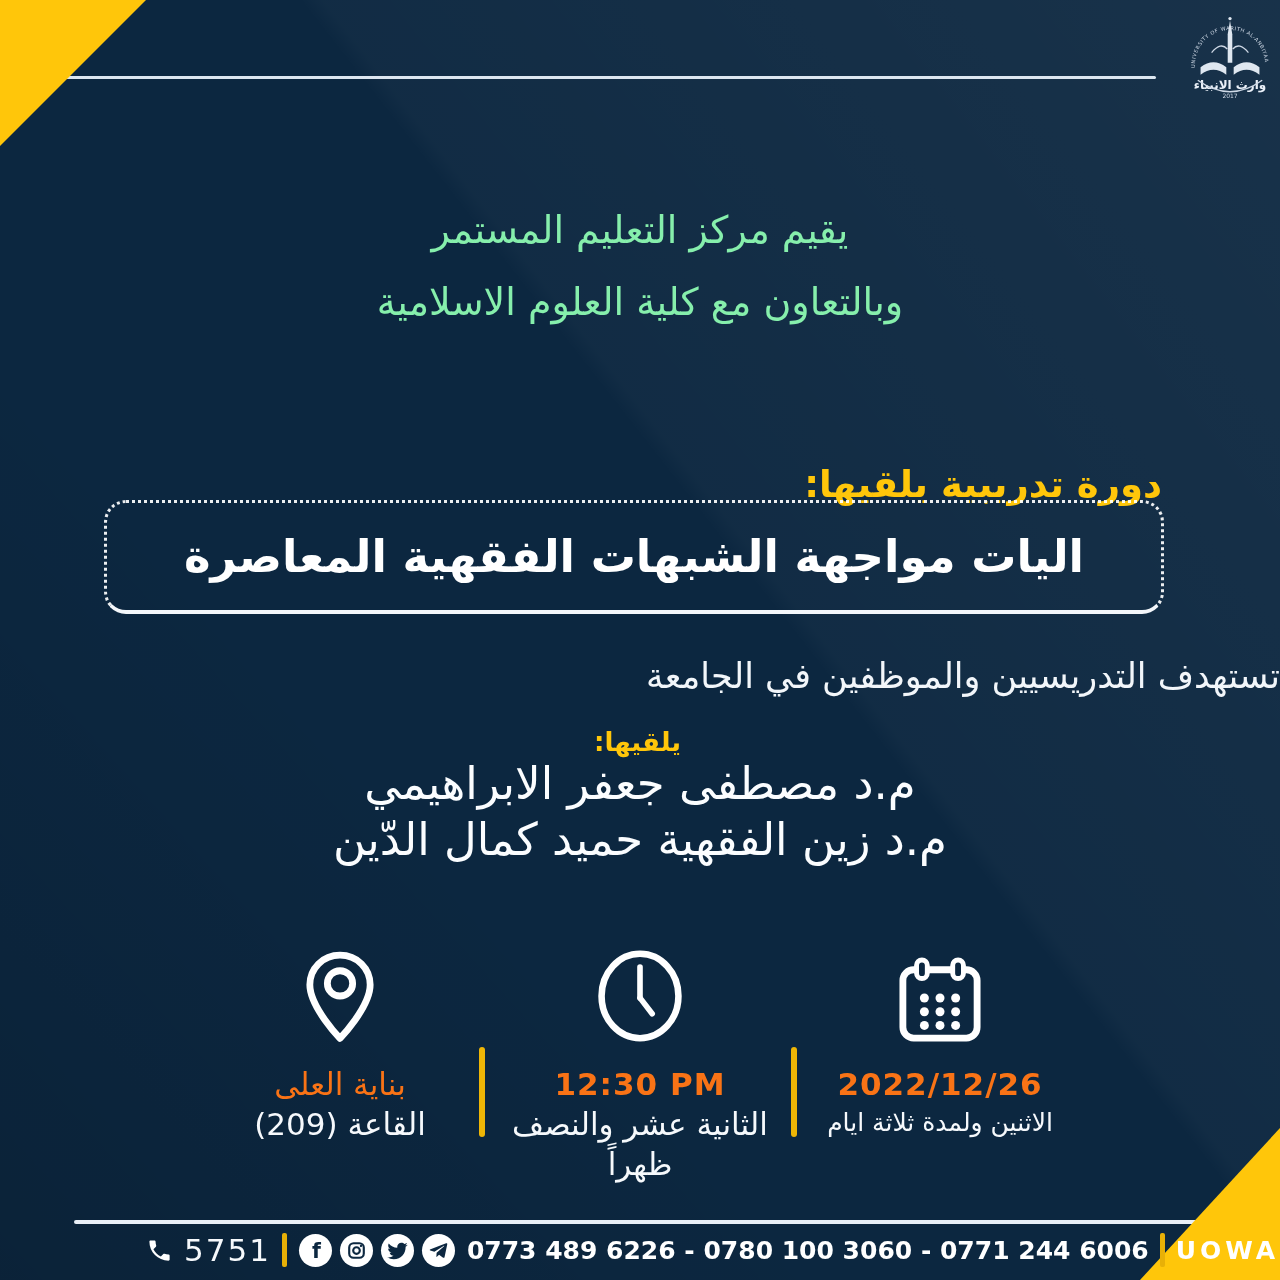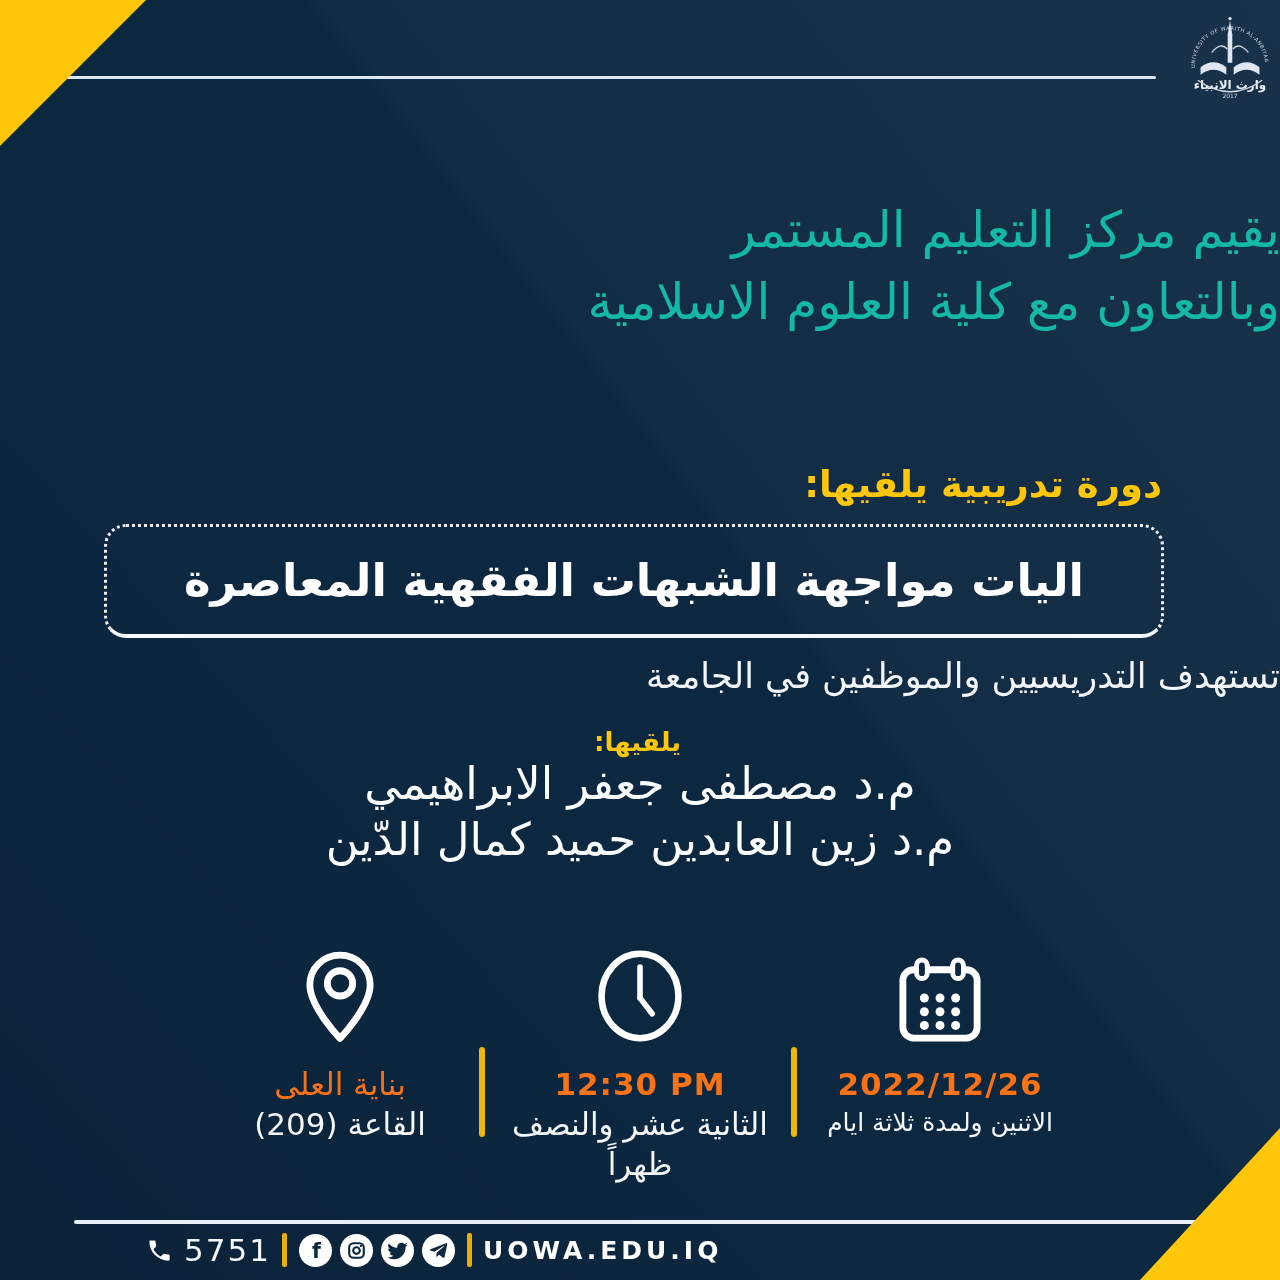--- a/index.html
+++ b/index.html
@@ -13,27 +13,27 @@
   .sheen2{position:absolute;inset:0;z-index:1;pointer-events:none;
     background:linear-gradient(48deg, rgba(0,0,0,0.12) 0%, rgba(0,0,0,0) 35%);}
   .corner-tl{position:absolute;left:0;top:0;width:146px;height:146px;z-index:6;
     background:#ffc60a;clip-path:polygon(0 0,100% 0,0 100%);}
   .corner-br{position:absolute;right:0;bottom:0;width:140px;height:152px;z-index:6;
     background:#ffc60a;clip-path:polygon(100% 0,100% 100%,0 100%);}
   .top-line{position:absolute;left:64px;top:76px;width:1092px;height:3px;z-index:4;
     background:#dce6f0;border-radius:2px;}
   .logo{position:absolute;left:1184px;top:14px;width:92px;height:92px;z-index:4;}
 
-  .org{position:absolute;top:194px;left:0;right:0;z-index:4;text-align:right;
-    font-size:50px;line-height:72px;color:#14b8a6;}
+  .org{position:absolute;top:194px;left:0;right:0;z-index:4;text-align:center;
+    font-size:38px;line-height:72px;color:#86efac;}
 
   .kicker{position:absolute;top:463px;right:118px;z-index:4;
     font-size:37px;font-weight:bold;color:#ffc60a;}
 
-  .title-box{position:absolute;left:104px;top:524px;width:1060px;height:114px;z-index:4;
+  .title-box{position:absolute;left:104px;top:500px;width:1060px;height:114px;z-index:4;
     box-sizing:border-box;display:flex;align-items:center;justify-content:center;
     border:3px dotted rgba(255,255,255,.92);border-bottom:4px solid #f4f7fb;border-radius:22px;}
   .title-box h1{margin:0;font-size:45px;font-weight:bold;color:#ffffff;letter-spacing:0;}
 
   .audience{position:absolute;top:656px;left:0;right:0;z-index:4;text-align:right;
     font-size:35px;color:#f2f6fa;}
 
   .lect-label{position:absolute;top:727px;left:0;right:5px;z-index:4;text-align:center;
     font-size:26px;font-weight:bold;color:#ffc60a;}
   .lect1{position:absolute;top:757px;left:0;right:0;z-index:4;text-align:center;font-size:45px;color:#fbfdff;}
@@ -99,21 +99,21 @@
   </div>
 
   <div class="kicker rtl">دورة تدريبية يلقيها:</div>
   <div class="title-box">
     <h1 class="rtl">اليات مواجهة الشبهات الفقهية المعاصرة</h1>
   </div>
   <div class="audience rtl">تستهدف التدريسيين والموظفين في الجامعة</div>
 
   <div class="lect-label rtl">يلقيها:</div>
   <div class="lect1 rtl">م.د مصطفى جعفر الابراهيمي</div>
-  <div class="lect2 rtl">م.د زين العابدين حميد كمال الدّين</div>
+  <div class="lect2 rtl">م.د زين الفقهية حميد كمال الدّين</div>
 
   <div class="detail-col col-location">
     <div class="icon-box">
       <svg width="72" height="94" viewBox="0 0 74 96">
         <path d="M37 5 C19.5 5 6 18.5 6 35.5 c0 23 31 55 31 55 s31 -32 31 -55 C68 18.5 54.5 5 37 5 Z" fill="none" stroke="#ffffff" stroke-width="7" stroke-linejoin="round"></path>
         <circle cx="37" cy="34" r="13" fill="none" stroke="#ffffff" stroke-width="7"></circle>
       </svg>
     </div>
     <div class="detail-text rtl">
       <div class="dt-l1">بناية العلى</div>
@@ -184,16 +184,17 @@
       </svg>
       <svg width="35" height="35" viewBox="0 0 36 36">
         <circle cx="18" cy="18" r="17" fill="#ffffff"></circle>
         <path transform="translate(6 6)" fill="#0c2740" d="M22.46 6c-.77.35-1.6.58-2.46.69.88-.53 1.56-1.37 1.88-2.38-.83.5-1.75.85-2.72 1.05C18.37 4.5 17.26 4 16 4c-2.35 0-4.27 1.92-4.27 4.29 0 .34.04.67.11.98C8.28 9.09 5.11 7.38 3 4.79c-.37.63-.58 1.37-.58 2.15 0 1.49.75 2.81 1.91 3.56-.71 0-1.37-.2-1.95-.5v.03c0 2.08 1.48 3.82 3.44 4.21a4.22 4.22 0 0 1-1.93.07 4.28 4.28 0 0 0 4 2.98 8.52 8.52 0 0 1-5.33 1.84c-.34 0-.68-.02-1.02-.06C3.44 20.29 5.7 21 8.12 21 16 21 20.33 14.46 20.33 8.79c0-.19 0-.37-.01-.56.84-.6 1.56-1.36 2.14-2.23z"></path>
       </svg>
       <svg width="35" height="35" viewBox="0 0 36 36">
         <circle cx="18" cy="18" r="17" fill="#ffffff"></circle>
         <path transform="translate(6 6)" fill="#0c2740" d="M9.78 18.65l.28-4.23 7.68-6.92c.34-.31-.07-.46-.52-.19L7.74 13.3 3.64 12c-.88-.25-.89-.86.2-1.3l15.97-6.16c.73-.33 1.43.18 1.15 1.3l-2.72 12.81c-.19.91-.74 1.13-1.5.71L12.6 16.3l-1.99 1.93c-.23.23-.42.42-.83.42z"></path>
       </svg>
     </span>
+    <span class="phones">0773 489 6226 - 0780 100 3060 - 0771 244 6006</span>
     <span class="ybar"></span>
     <span class="site">UOWA.EDU.IQ</span>
   </div>
 </div>
 
 </body></html>

